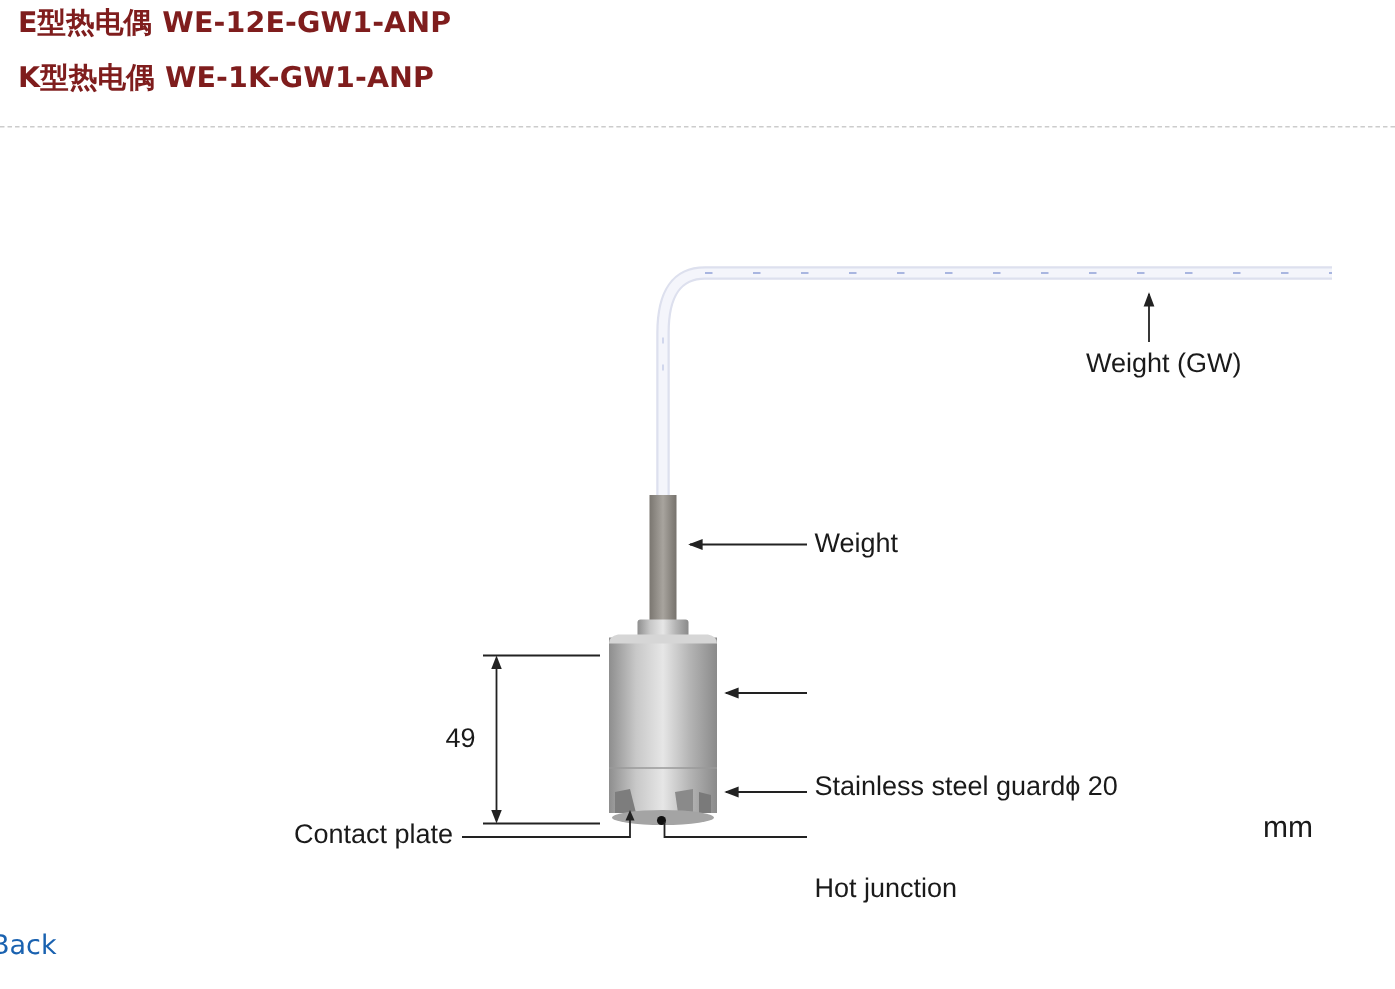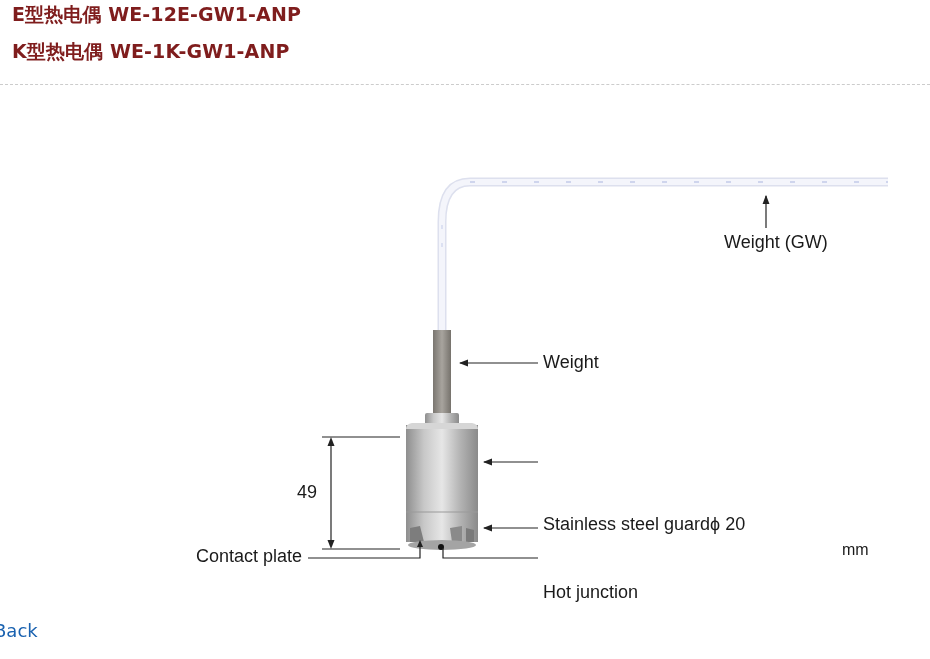--- a/index.html
+++ b/index.html
@@ -84,16 +84,16 @@
     <polyline points="308,558 420,558 420,544" fill="none" stroke="#222" stroke-width="1.2"></polyline>
     <path d="M420,540 L417,547 L423,547 Z" fill="#222"></path>
   </svg>
 
   <div class="lbl" style="left:724px; top:147px;">Weight (GW)</div>
   <div class="lbl" style="left:543px; top:267px;">Weight</div>
   <div class="lbl" style="left:543px; top:429px;">Stainless steel guardϕ 20</div>
   <div class="lbl" style="left:543px; top:461px;margin-top:36px;">Hot junction</div>
   <div class="lbl" style="left:184px; top:461px;margin-left:12px;">Contact plate</div>
   <div class="lbl" style="left:297px; top:397px;">49</div>
-  <div class="lbl" style="left:842px; top:456px; font-size:16px;">mm</div>
+  <div class="lbl" style="left:842px; top:456px; font-size:20px;">mm</div>
 </div>
 
 <a class="back">Back</a>
 
 </body></html>

